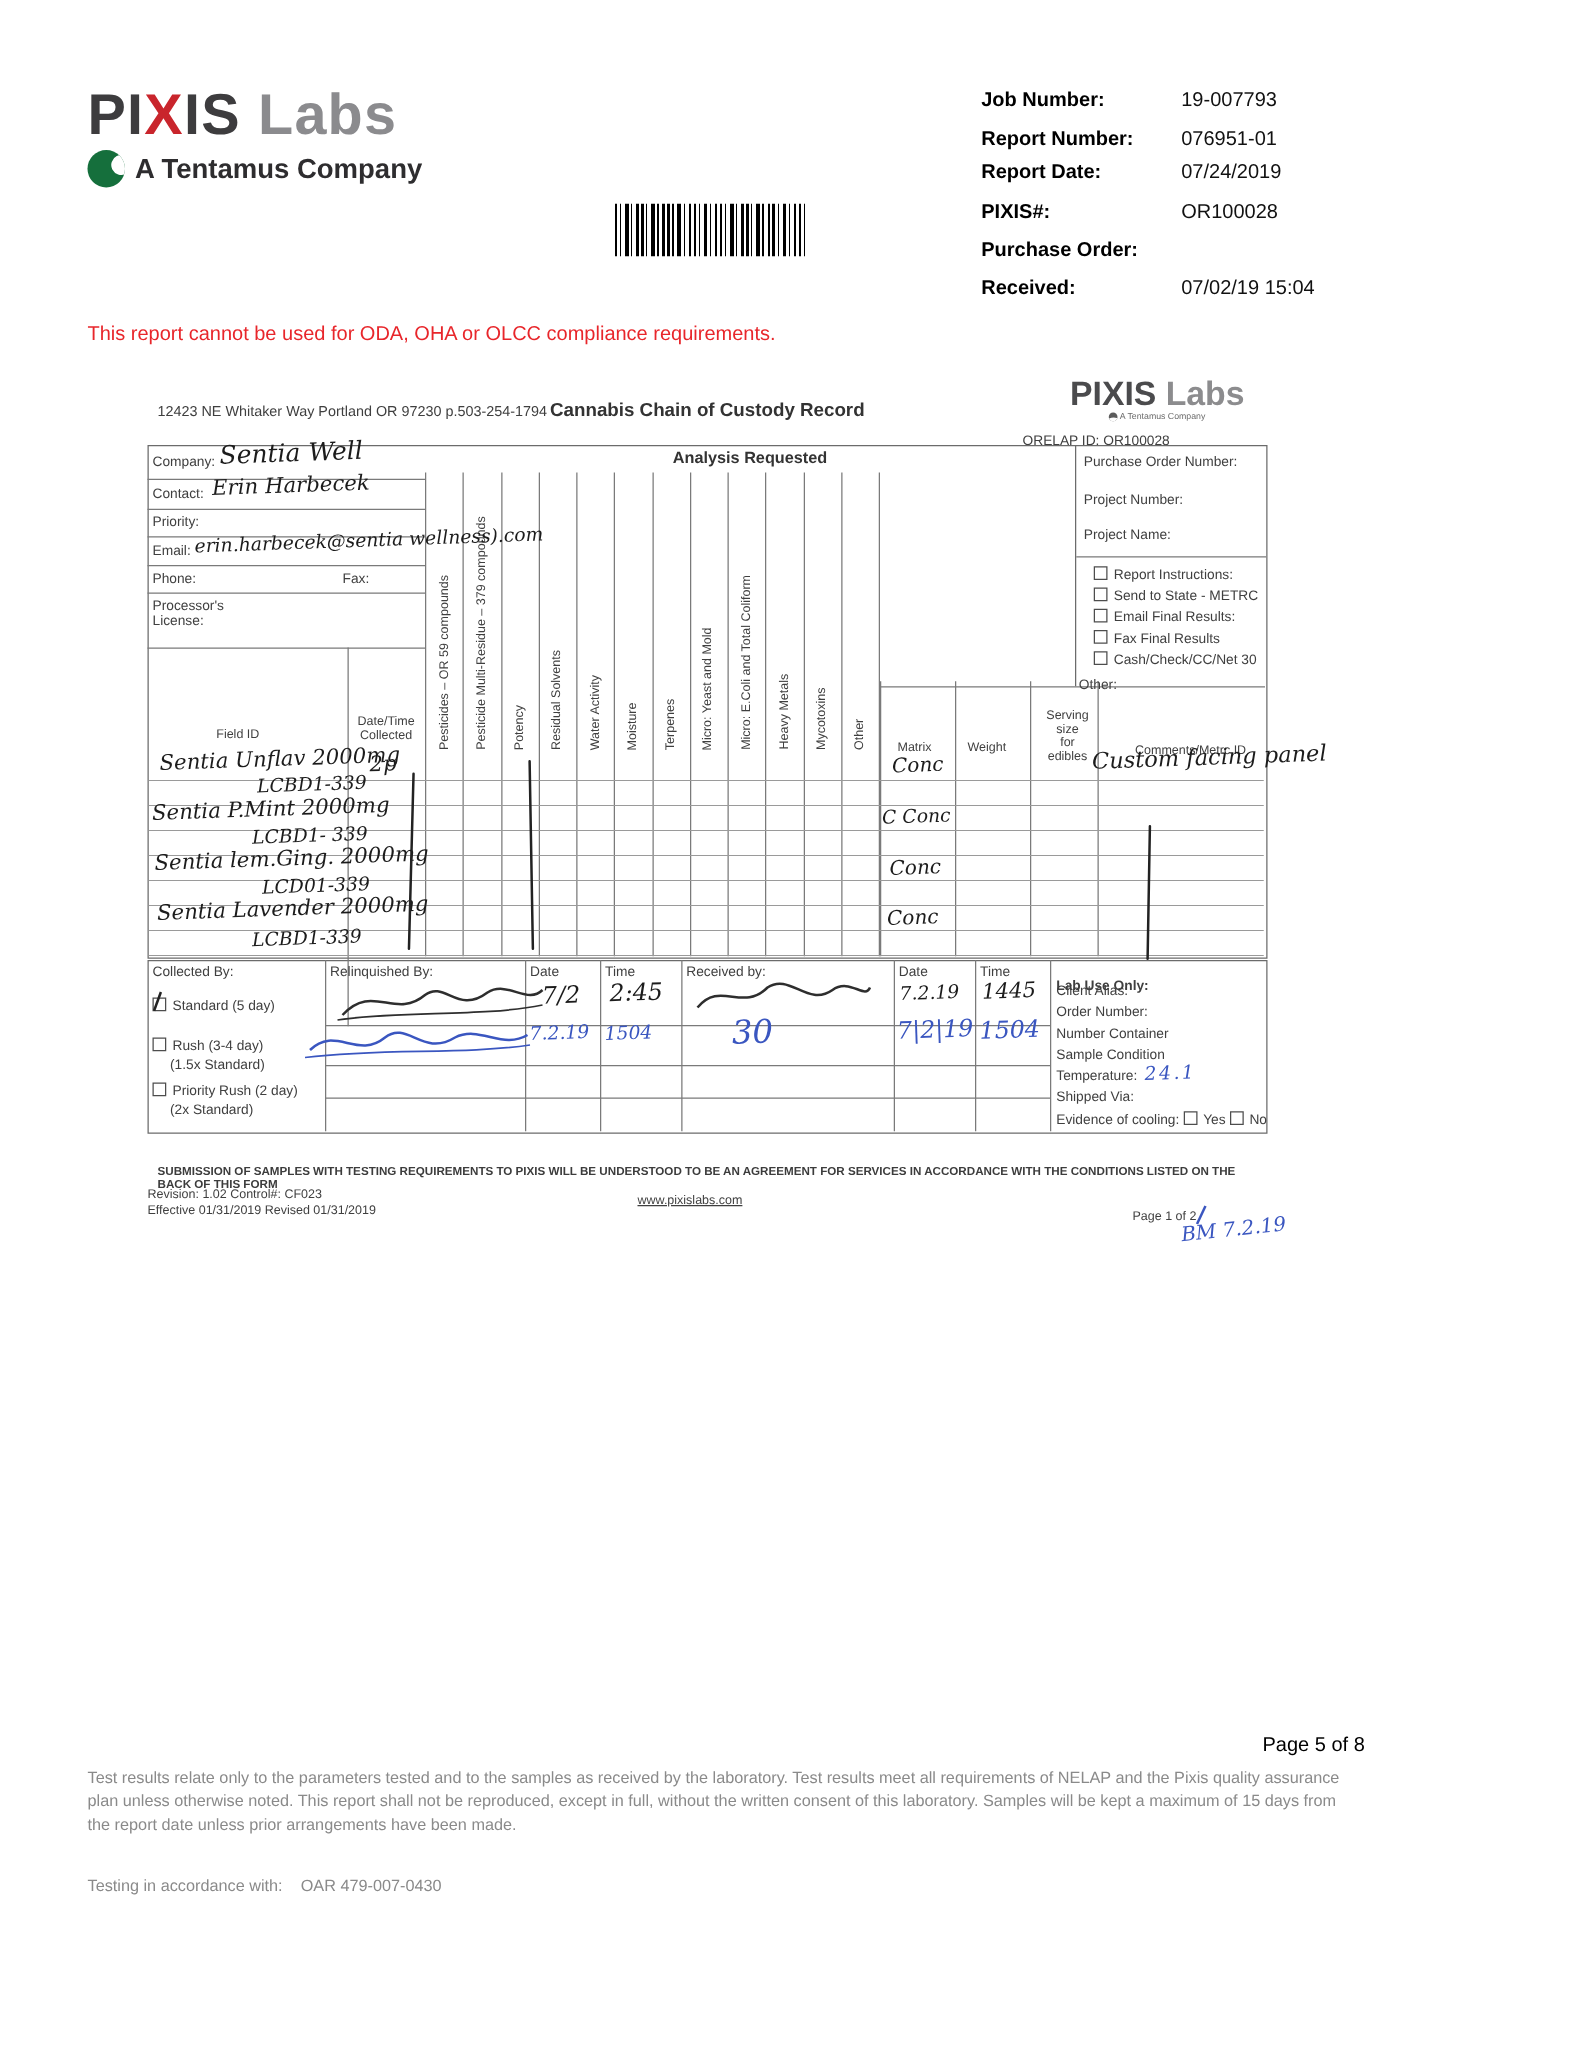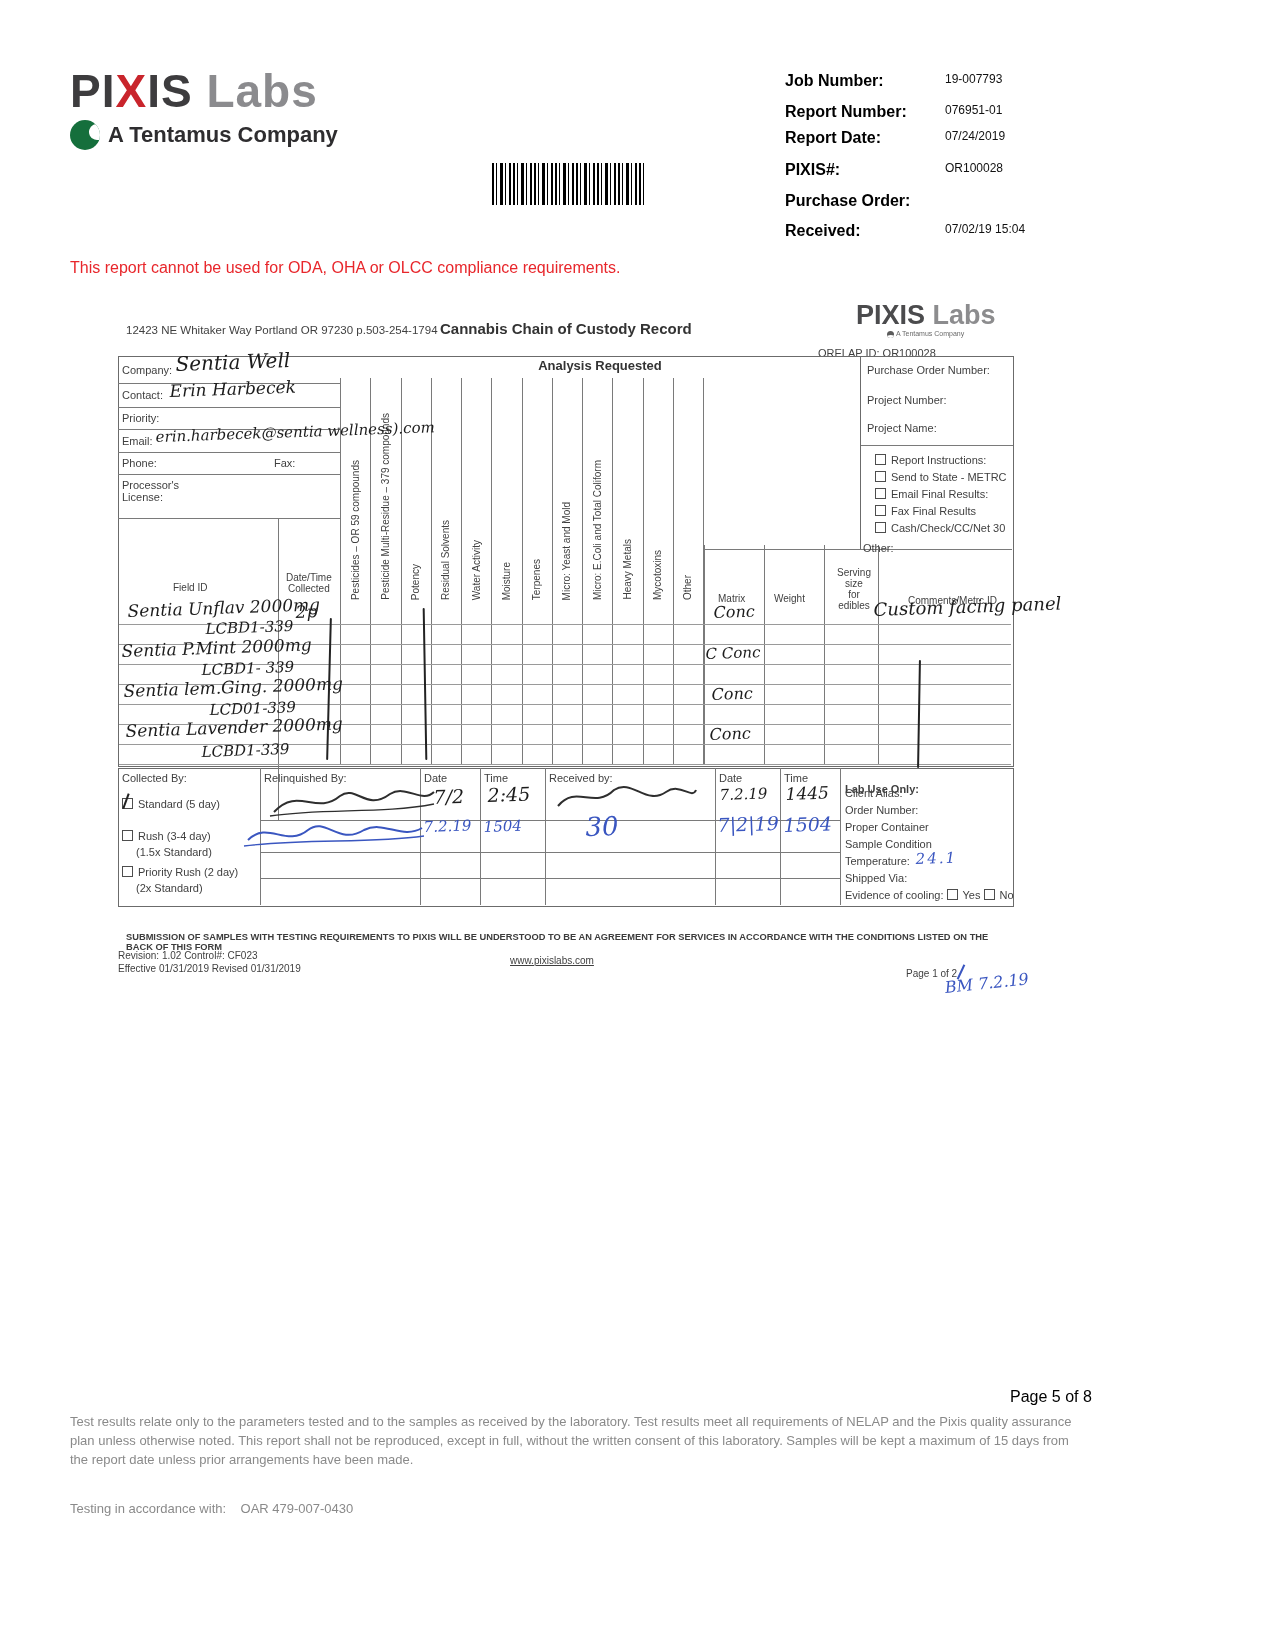--- a/index.html
+++ b/index.html
@@ -10,21 +10,21 @@
   
   .brand{font-size:46px;font-weight:bold;letter-spacing:1px;line-height:1;}
   .brand .dk{color:#3d3c3e;} .brand .rd{color:#c9252c;} .brand .gy{color:#8b8b8e;font-weight:bold;}
   .tagrow{display:flex;align-items:center;gap:8px;margin-top:6px;}
   .greendot{width:30px;height:30px;border-radius:50%;background:#156f3c;position:relative;overflow:hidden;}
   .greendot:before{content:"";position:absolute;width:16px;height:16px;background:#fff;border-radius:50% 0 50% 50%;right:-5px;top:4px;transform:rotate(18deg);}
   .tagline{font-size:22px;font-weight:bold;color:#2e2d2f;}
   .addr{font-size:16px;text-align:center;line-height:1.55;color:#111;}
   .barcode{background:repeating-linear-gradient(90deg,#000 0 2px,#fff 2px 4px,#000 4px 5px,#fff 5px 8px,#000 8px 11px,#fff 11px 13px,#000 13px 14px,#fff 14px 17px,#000 17px 19px,#fff 19px 21px);}
   .meta-label{font-size:16px;font-weight:bold;color:#000;}
-  .meta-val{font-size:12px;color:#111;}
+  .meta-val{font-size:16px;color:#111;}
   .notice{color:#e8262b;font-size:16px;}
   
   .scan{color:#474747;}
   .form{font-family:"Liberation Sans",sans-serif;}
   .box{border:1px solid #6b6b6b;}
   .lbl{font-size:11px;color:#3f3f3f;}
   .sml{font-size:10px;color:#3f3f3f;}
   .vert{writing-mode:vertical-rl;transform:rotate(180deg);font-size:10px;color:#3f3f3f;white-space:nowrap;line-height:1;}
   .hw{font-family:"DejaVu Serif",serif;font-style:italic;color:#1c1c1c;transform:rotate(-2deg);transform-origin:left bottom;}
   .hwb{font-family:"DejaVu Serif",serif;font-style:italic;color:#3a56c0;transform:rotate(-2deg);transform-origin:left bottom;}
@@ -285,21 +285,21 @@
       <span class="abs hwb" style="left:306px;top:50px;font-size:15px;">7.2.19</span>
       <span class="abs hwb" style="left:366px;top:50px;font-size:15px;">1504</span>
       <span class="abs hwb" style="left:468px;top:44px;font-size:26px;">30</span>
       <span class="abs hwb" style="left:600px;top:46px;font-size:19px;">7|2|19</span>
       <span class="abs hwb" style="left:666px;top:46px;font-size:19px;">1504</span>
 
       <div class="abs" style="left:722px;top:0;width:172px;height:137px;">
         <span class="abs lbl b" style="left:5px;top:15px;">Lab Use Only:</span>
         <span class="abs lbl" style="left:5px;top:19px;">Client Alias:</span>
         <span class="abs lbl" style="left:5px;top:36px;">Order Number:</span>
-        <span class="abs lbl" style="left:5px;top:53px;">Proper Container</span>
+        <span class="abs lbl" style="left:5px;top:53px;">Number Container</span>
         <span class="abs lbl" style="left:5px;top:70px;">Sample Condition</span>
         <span class="abs lbl" style="left:5px;top:87px;">Temperature:</span>
         <span class="abs hwb" style="left:76px;top:82px;font-size:15px;letter-spacing:2px;">24.1</span>
         <span class="abs lbl" style="left:5px;top:104px;">Shipped Via:</span>
         <div class="abs lbl" style="left:5px;top:121px;white-space:nowrap;"><span>Evidence of cooling:</span> <span class="chk"></span><span>Yes</span> <span class="chk"></span><span>No</span></div>
       </div>
     </div>
 
     <div class="abs b" style="left:8px;top:632px;width:888px;font-size:9.3px;color:#3c3c3c;">SUBMISSION OF SAMPLES WITH TESTING REQUIREMENTS TO PIXIS WILL BE UNDERSTOOD TO BE AN AGREEMENT FOR SERVICES IN ACCORDANCE WITH THE CONDITIONS LISTED ON THE BACK OF THIS FORM</div>
     <div class="abs sml" style="left:0px;top:650px;">Revision: 1.02 Control#: CF023</div>

